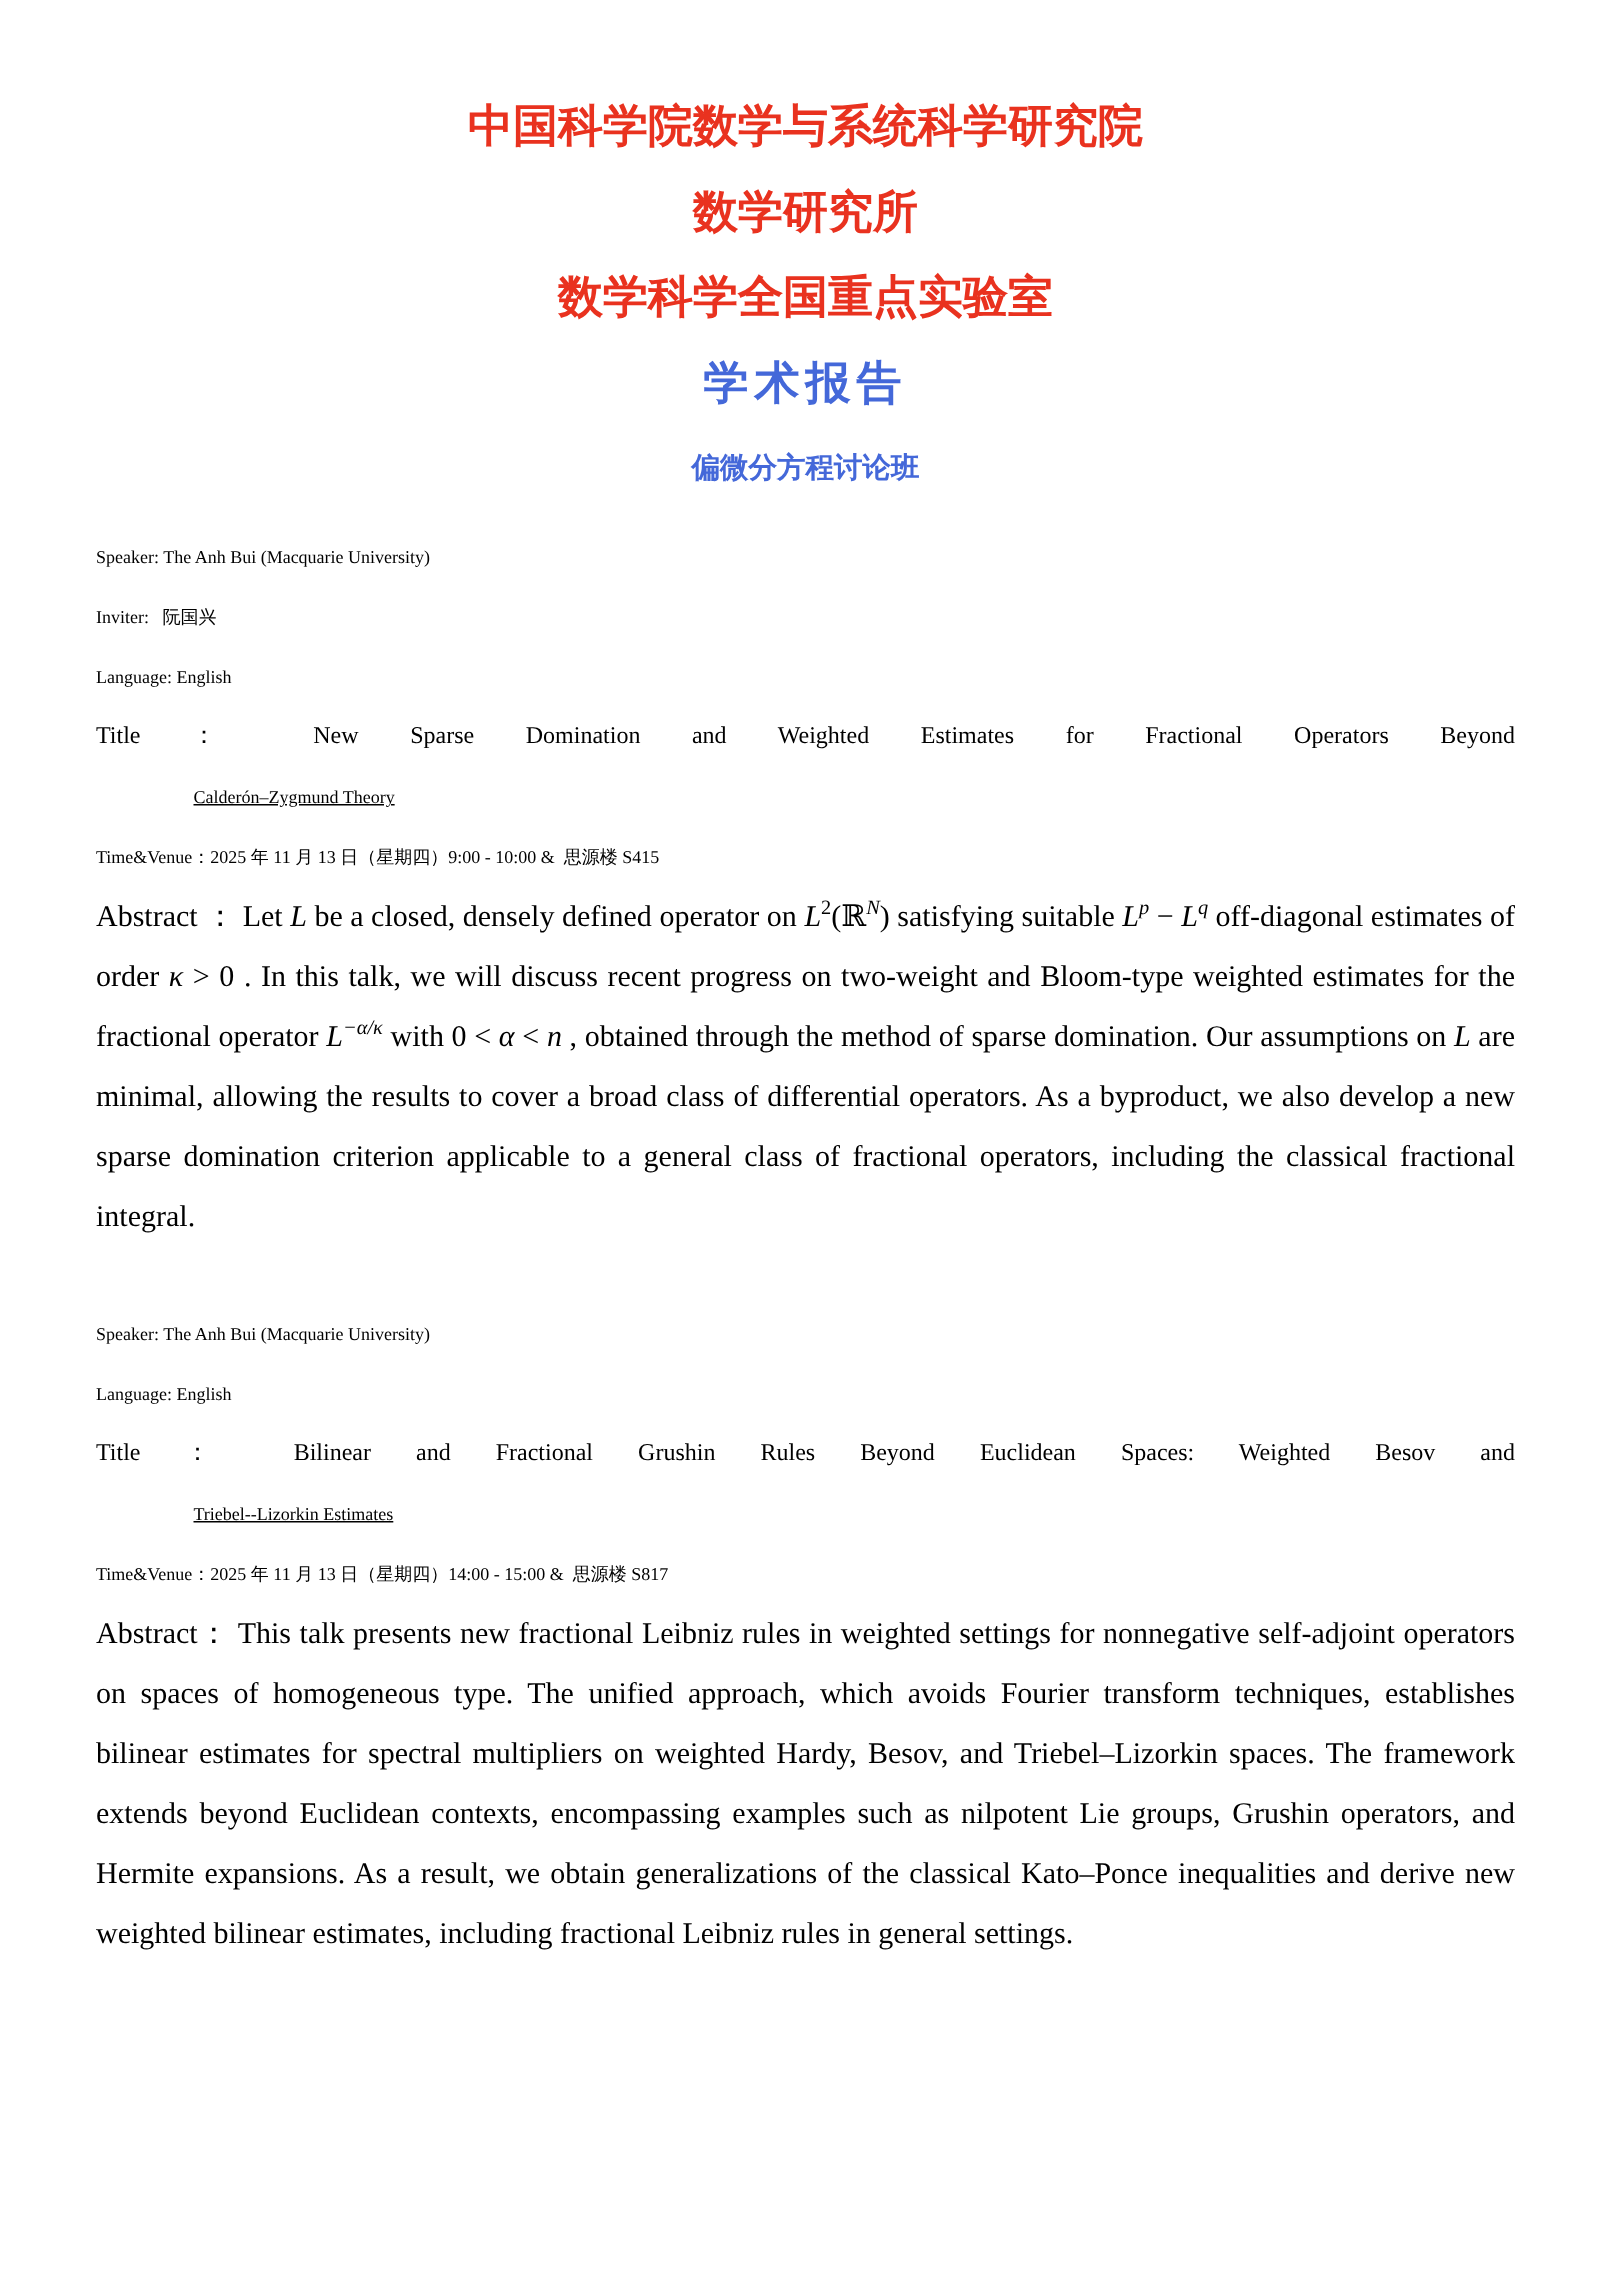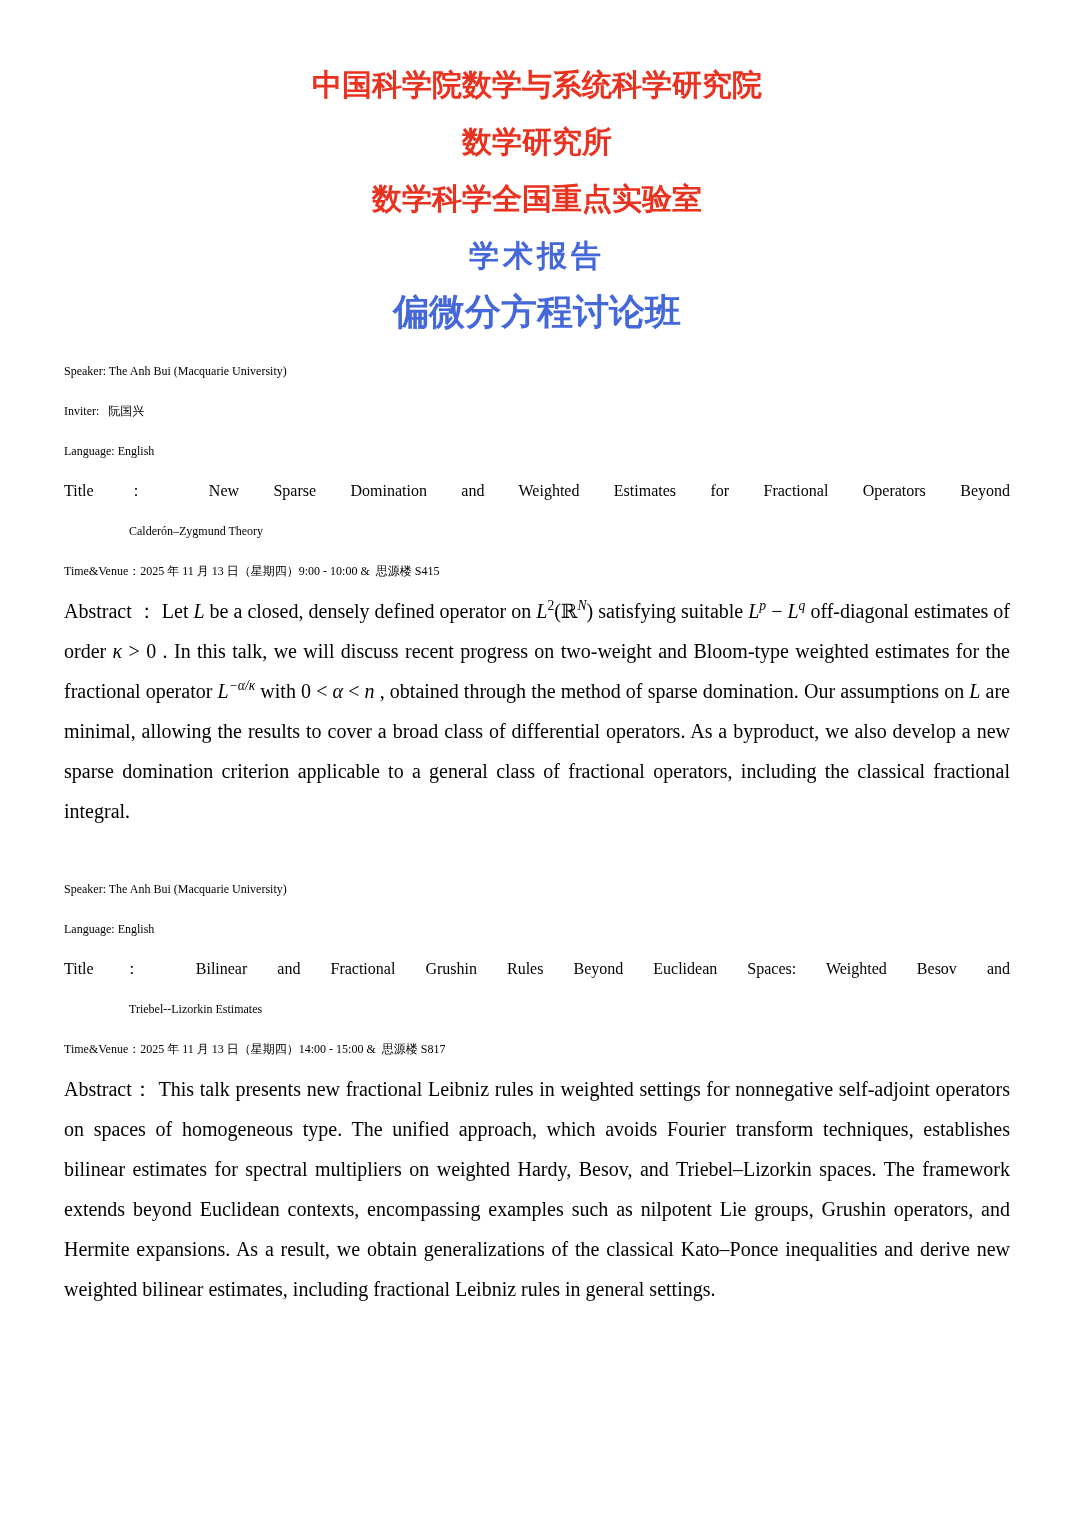--- a/index.html
+++ b/index.html
@@ -20,36 +20,36 @@
   .hdr {
     margin: 0;
     text-align: center;
     font-weight: bold;
     font-size: 30px;
     line-height: 57px;
   }
   .hdr-red   { color: var(--heading-red, #e9321f); }
   .hdr-blue  { color: var(--heading-blue, #4468d9); }
   .hdr-sp    { letter-spacing: 4px; }
-  .hdr-sm    { font-size: 36px; }
+  .hdr-sm    { font-size: 19px; }
   .body-block { margin-top: 10px; }
   .line {
     margin: 0;
     font-size: 12px;
     line-height: 40px;
     white-space: pre-wrap;
   }
   .jline {
     margin: 0;
     font-size: 16px;
     line-height: 40px;
     text-align: justify;
     text-align-last: justify;
   }
-  .indent { padding-left: 65px; }
+  .indent { padding-left: 65px; text-decoration: underline; }
   .para {
     margin: 0;
     font-size: 20px;
     line-height: 40px;
     text-align: justify;
   }
   .sec2 { margin-top: 38px; }
   .mi {
     font-style: italic;
     font-family: "Liberation Serif", "DejaVu Serif", serif;

